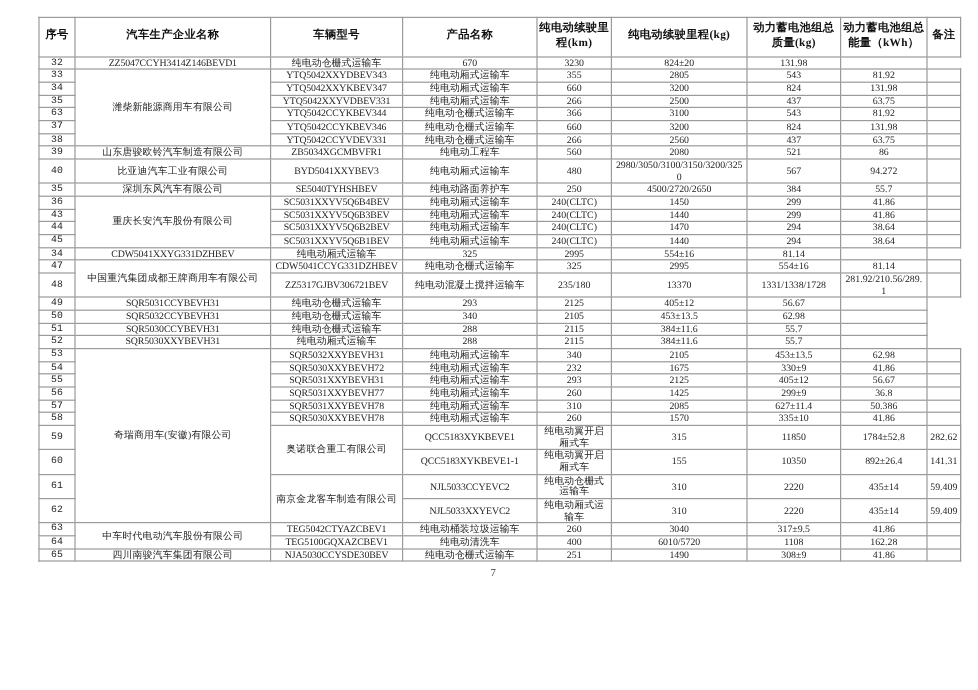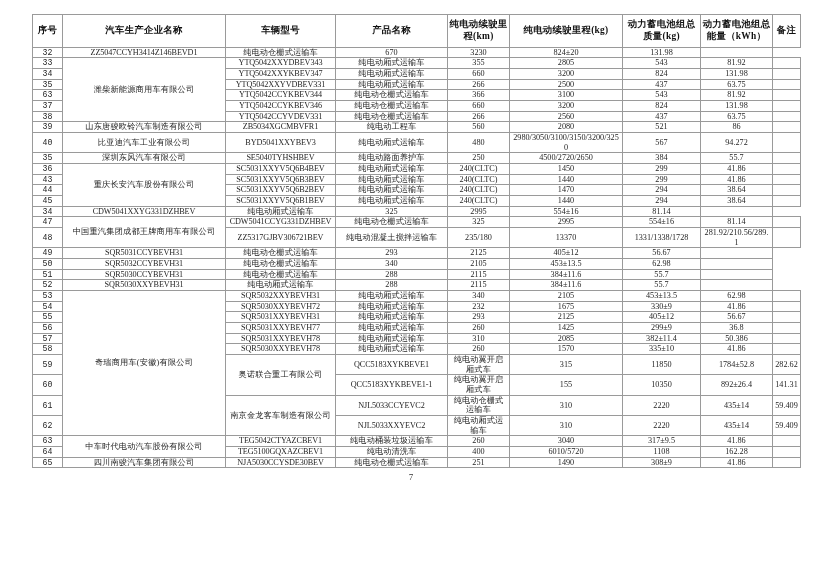--- a/index.html
+++ b/index.html
@@ -377,21 +377,21 @@
           <td class="num">299±9</td>
           <td class="num">36.8</td>
           <td class="remark"></td>
         </tr>
         <tr>
           <td class="idx">57</td>
           <td class="model">SQR5031XXYBEVH78</td>
           <td class="product">纯电动厢式运输车</td>
           <td class="num">310</td>
           <td class="num">2085</td>
-          <td class="num">382±11.4</td>
+          <td class="num">627±11.4</td>
           <td class="num">50.386</td>
           <td class="remark"></td>
         </tr>
         <tr>
           <td class="idx">58</td>
           <td class="model">SQR5030XXYBEVH78</td>
           <td class="product">纯电动厢式运输车</td>
           <td class="num">260</td>
           <td class="num">1570</td>
           <td class="num">335±10</td>

